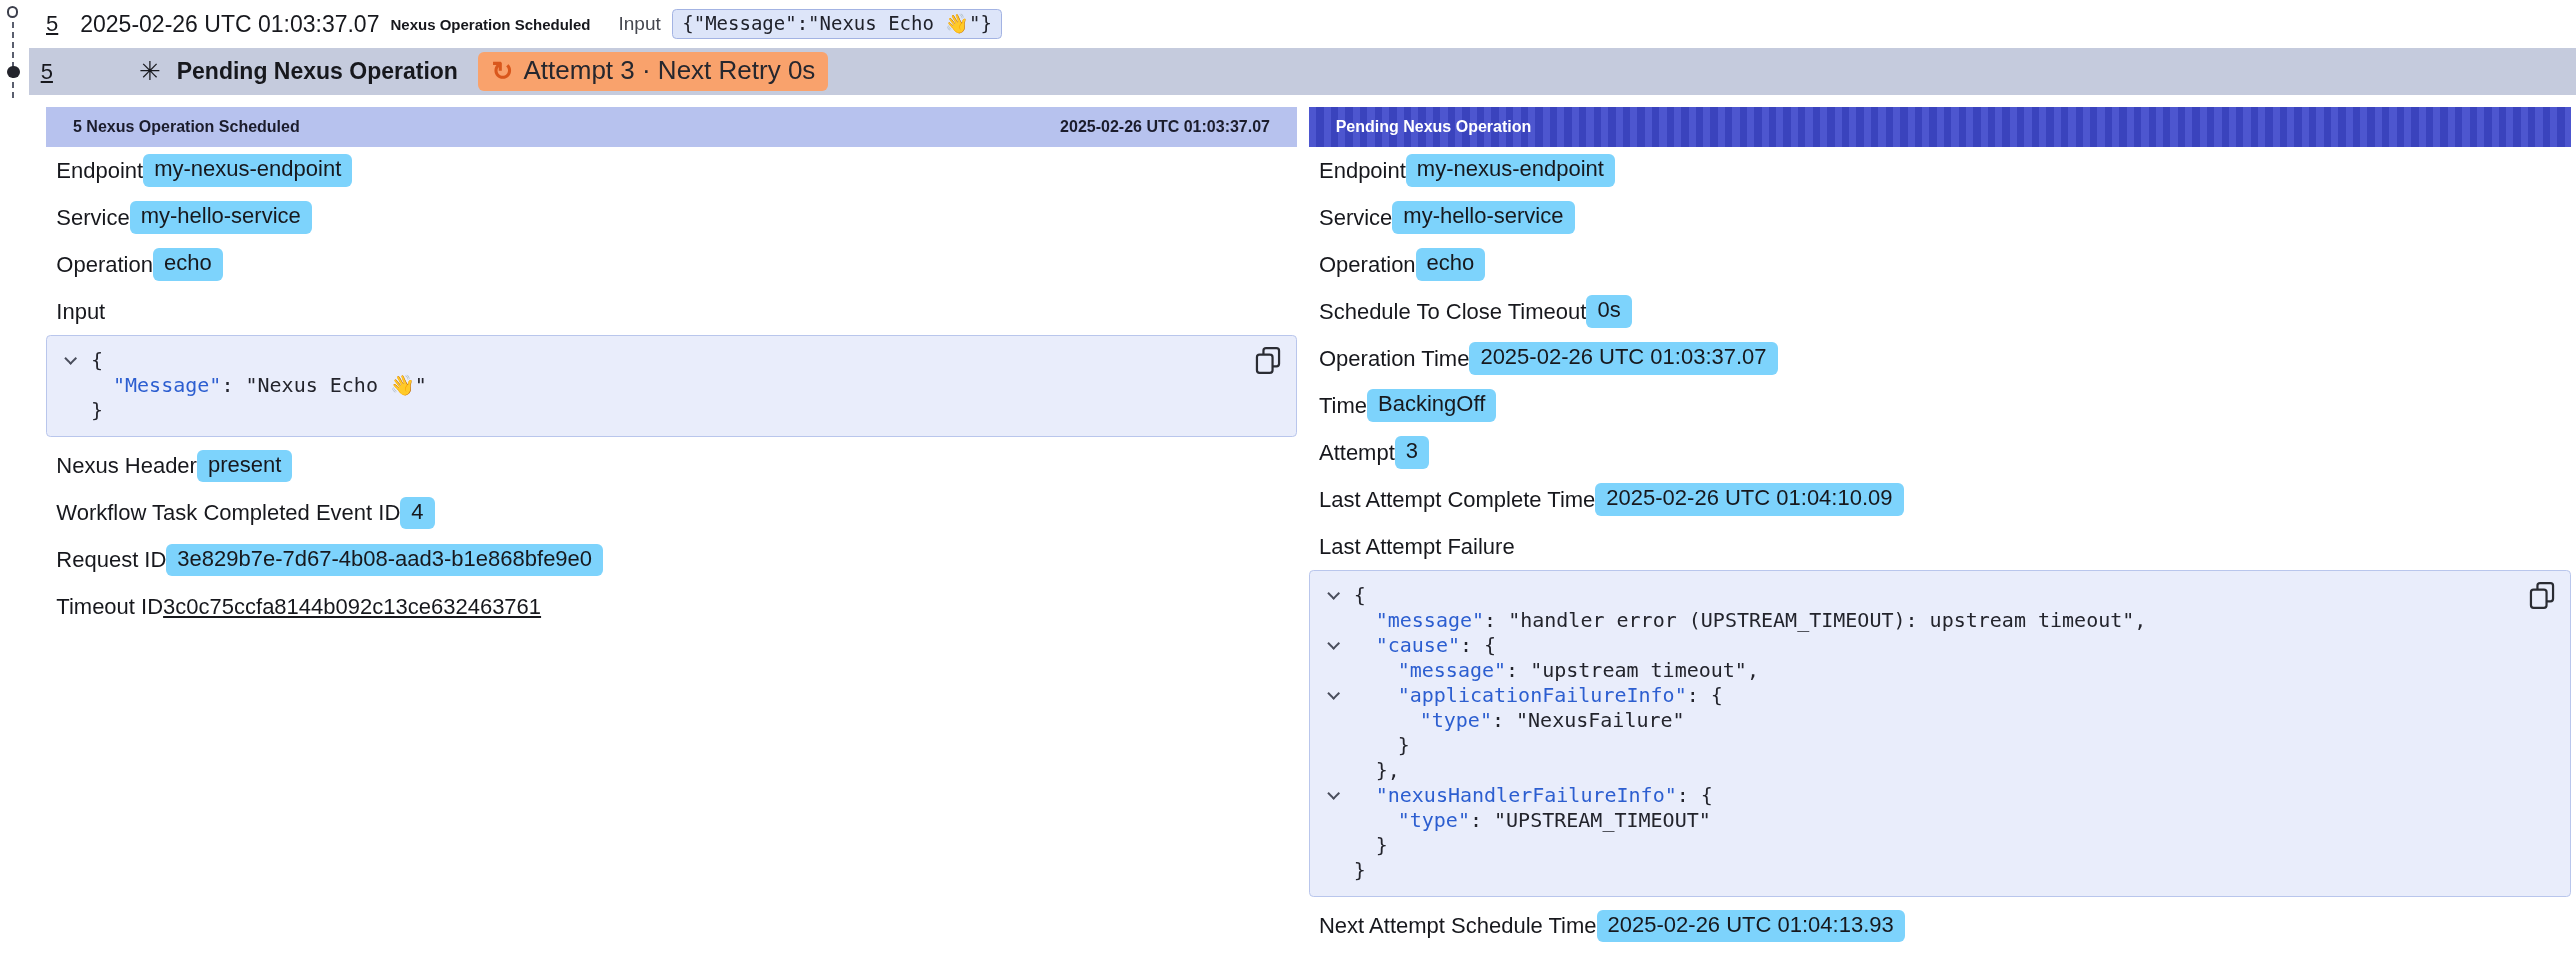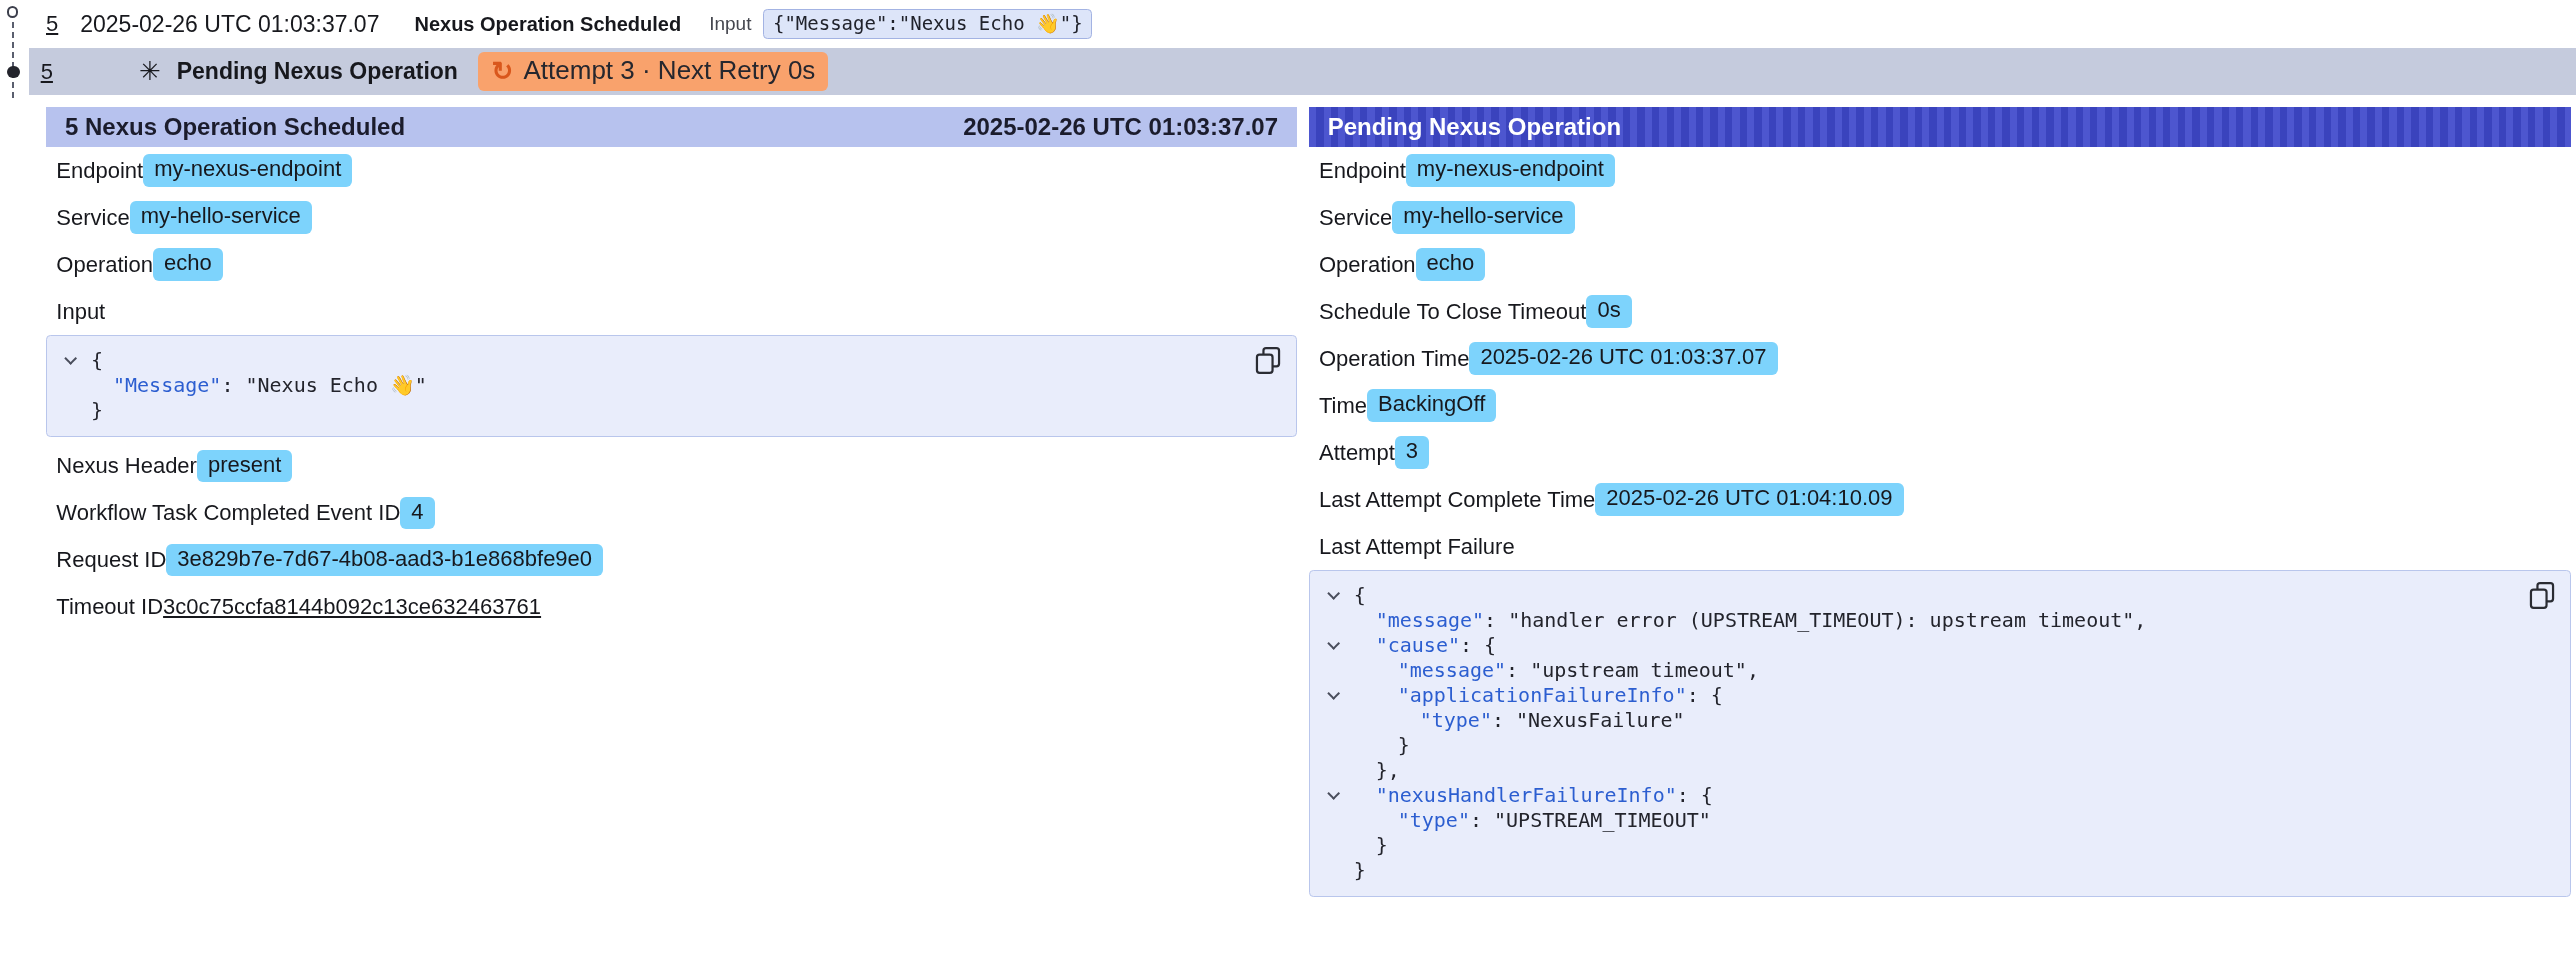--- a/index.html
+++ b/index.html
@@ -17,42 +17,42 @@
     border: 2.2px solid #3c3f4c; border-radius: 50%; background: #fff; }
   .tl-line { position: absolute; left: 11.7px; top: 22px; height: 76px;
     border-left: 2.2px dashed #5a5e6e; }
   .tl-dot { position: absolute; left: 7.3px; top: 66px; width: 12.4px; height: 12.4px;
     background: #23242c; border-radius: 50%; }
 
   
   .row1 { height: 48px; display: flex; align-items: center; padding-left: 46px; }
   .evt-id { text-decoration: underline; color: #17181d; cursor: pointer; font-size: 22px; }
   .row1 .ts { margin-left: 22px; font-size: 23px; }
-  .row1 .title { margin-left: 35px; font-weight: 700; font-size: 20px; }
+  .row1 .title { margin-left: 11px; font-weight: 700; font-size: 15px; }
   .row1 .input-label { margin-left: 28px; font-size: 19px; color: #45474f; }
   .row1 .chip { margin-left: 11.7px; font-size: 19px; background: #dde5f9;
     border: 1.5px solid #a3b3e3; border-radius: 4.4px; padding: 2.2px 8.8px 3.7px; color: #20222b; }
 
   .row2 { height: 47px; margin-left: 29px; background: #c5cbdd;
     display: flex; align-items: center; padding-left: 11.7px; }
   .row2 .spin { margin-left: 86px; font-size: 26px; color: #17181d; }
   .row2 .title { margin-left: 16px; font-weight: 700; font-size: 23px; }
   .attempt-badge { margin-left: 20.5px; display: inline-flex; align-items: center; gap: 10.3px;
     background: #f9a26c; border-radius: 5.9px; padding: 2.9px 13px 4.4px; }
   .attempt-badge .retry { color: #d9571c; font-weight: 700; font-size: 26px; line-height: 1; }
   .attempt-badge .ab-label { color: #26272e; font-size: 26px; }
 
   
   .panels { position: absolute; left: 46px; right: 5.1px; top: 107px; bottom: 0;
     display: flex; gap: 11.7px; }
   .panel { display: flex; flex-direction: column; min-width: 0; }
   .panel.left-p { width: 1251px; flex: none; }
   .panel.right-p { flex: 1; }
   .panel-head { height: 40px; flex: none; display: flex; align-items: center;
-    justify-content: space-between; padding: 0 19px; font-weight: 600; font-size: 24px; text-align: right; }
+    justify-content: space-between; padding: 0 27px; font-weight: 600; font-size: 16px; text-align: right; }
   .panel-head.light { background: #b7c2ee; color: #1b1c2c; }
   .panel-head.striped {
     background: repeating-linear-gradient(90deg, #4d56cf 0 7.3px, #3a43bd 7.3px 14.6px);
     color: #ffffff; font-weight: 700; }
   .panel-body { flex: 1; }
 
   .field { height: 47px; display: flex; align-items: center; padding-left: 10.3px; }
   .flabel { color: #17181d; white-space: nowrap; }
   .badge { background: #7dd3fc; border-radius: 5.9px; padding: 2.2px 11px 4.4px; white-space: nowrap; }
   .link-value { text-decoration: underline; cursor: pointer; white-space: nowrap; }
@@ -215,17 +215,23 @@
             <div class="cl" style="padding-left: 66px;"><span class="tk-p">}</span></div>
             <div class="cl" style="padding-left: 44px;"><span class="tk-p">}</span></div>
           </div>
         <button class="copy-btn">
           <svg width="26" height="29" viewBox="0 0 20 22">
             <rect x="6.5" y="1.5" width="12" height="14" rx="2" fill="none" stroke="#2a2c33" stroke-width="1.7"></rect>
             <rect x="1.5" y="6.5" width="12" height="14" rx="2" fill="#e9edfb" stroke="#2a2c33" stroke-width="1.7"></rect>
           </svg>
         </button>
       </div>
+      <div class="after-block">
+          <div class="field">
+            <span class="flabel">Next Attempt Schedule Time</span>
+            <span class="badge">2025-02-26 UTC 01:04:13.93</span>
+          </div>
+        </div>
     </div>
   </section>
 
 </div>
 
 
 </body></html>

